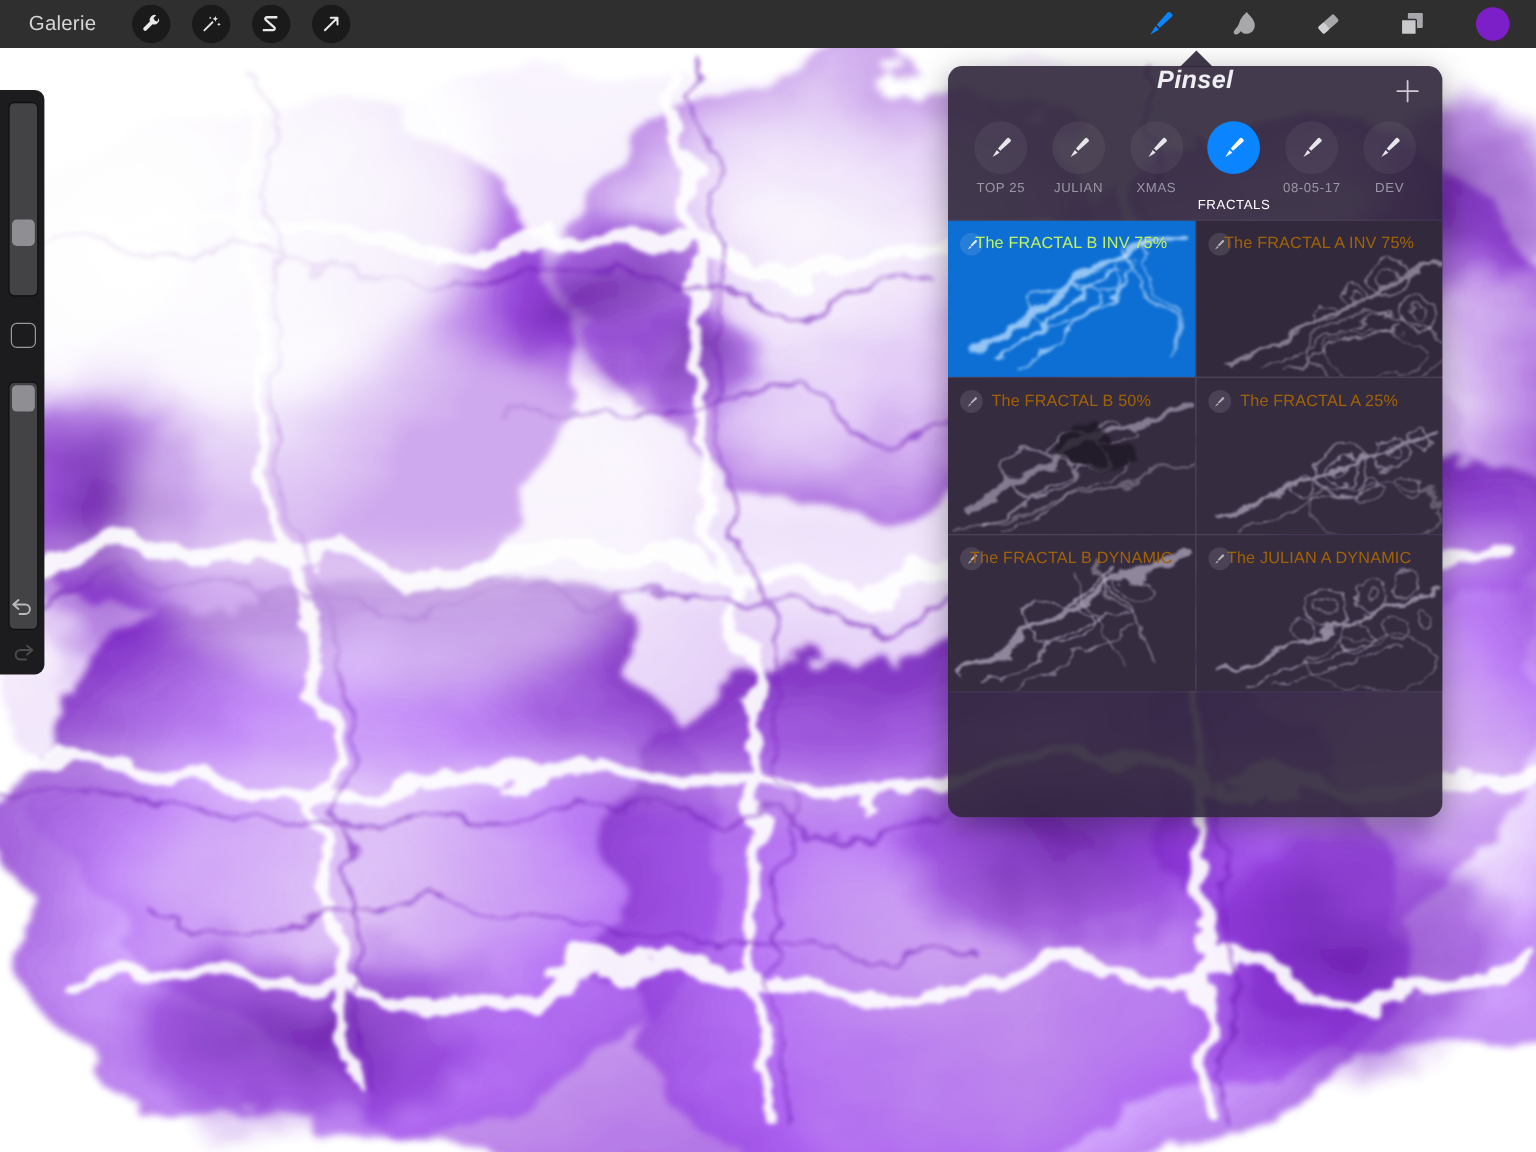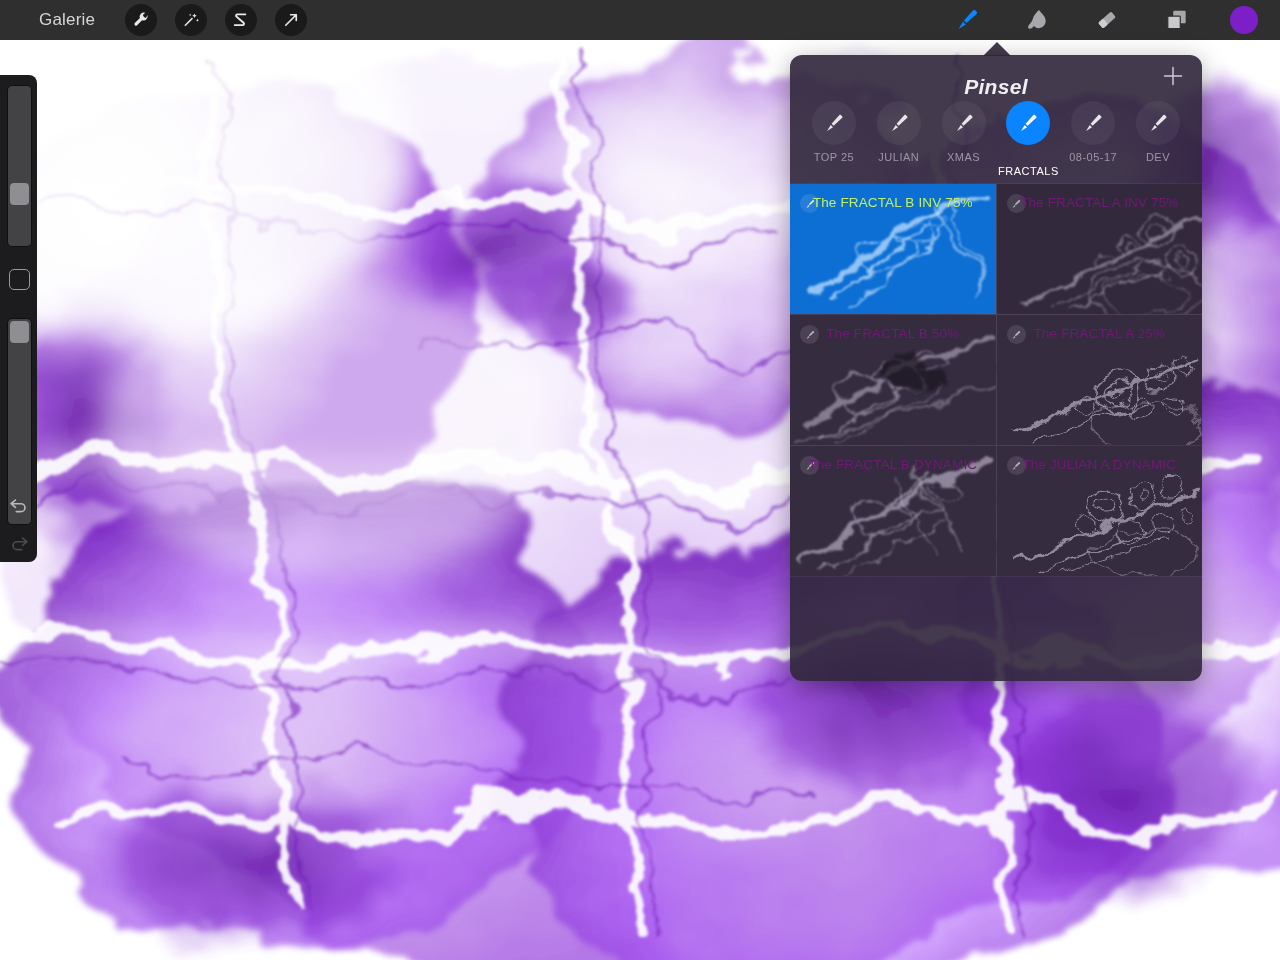--- a/index.html
+++ b/index.html
@@ -37,21 +37,21 @@
     width: 1280px; height: 40px;
     background: #2f2f2f;
     display: flex;
     align-items: center;
     z-index: 40;
   }
   #top-bar-left {
     display: flex;
     align-items: center;
     gap: 18px;
-    padding-left: 39px;
+    padding-left: 24px;
   }
   .gallery-label {
     color: #d6d6d6;
     font-size: 17px;
     letter-spacing: 0.2px;
     margin-right: 12px;
   }
   .circle-tool {
     width: 32px; height: 32px;
     border-radius: 50%;
@@ -147,21 +147,21 @@
     width: 0; height: 0;
     border-left: 14px solid transparent;
     border-right: 14px solid transparent;
     border-bottom: 14px solid rgba(47, 38, 58, 0.90);
     z-index: 49;
   }
   #panel-header {
     position: relative;
     height: 44px;
     display: flex;
-    align-items: flex-end;
+    align-items: flex-start;
     justify-content: center;
   }
   #panel-title {
     color: #efeff1;
     font-size: 21px;
     font-weight: bold;
     font-style: italic;
     letter-spacing: 0.3px;
   }
   #add-brush-button {
@@ -231,21 +231,21 @@
     width: 19px; height: 19px;
     border-radius: 50%;
     background: rgba(255,255,255,0.11);
     display: flex; align-items: center; justify-content: center;
   }
   .brush-label {
     position: absolute;
     left: 0; right: 0; top: 11px;
     text-align: center;
     font-size: 13.5px;
-    color: #701a75;
+    color: #a16207;
     letter-spacing: 0.15px;
     pointer-events: none;
   }
   .brush-cell.selected .brush-label { color: #bef264; }
 </style>
 </head>
 <body>
 
 <div id="app">
 

